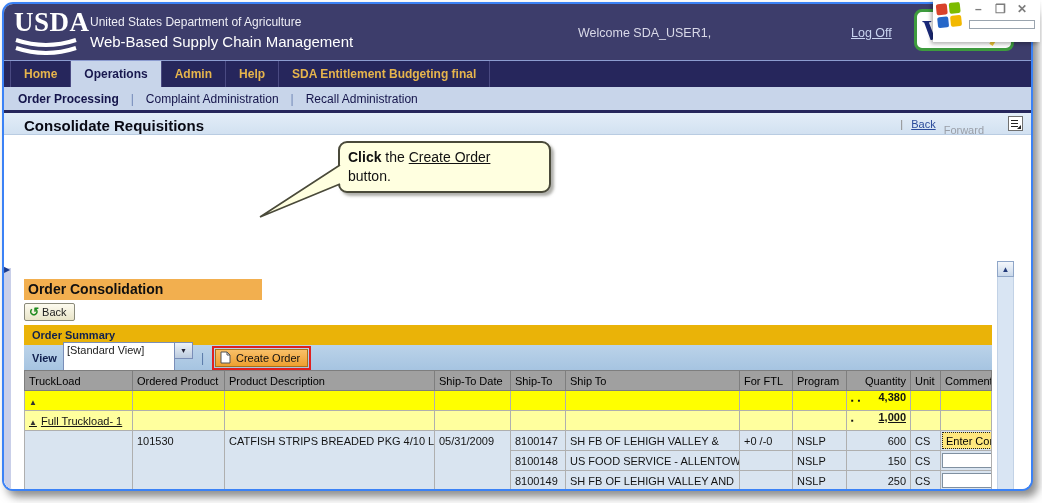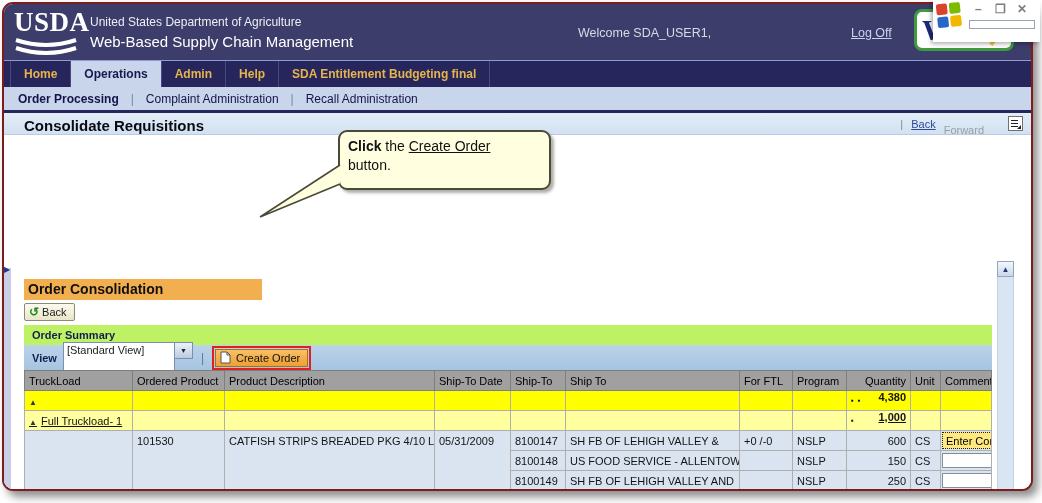--- a/index.html
+++ b/index.html
@@ -1,21 +1,21 @@
 <!DOCTYPE html>
 <html><head>
 <meta charset="utf-8">
 <style>
   * { margin:0; padding:0; box-sizing:border-box; }
   html,body { width:1042px; height:503px; background:#fff; font-family:"Liberation Sans", sans-serif; }
   .stage { position:relative; width:1042px; height:503px; overflow:hidden; background:#fff; }
 
   
   .window { position:absolute; left:2px; top:2px; width:1031px; height:489px;
-    border:2px solid #7f1d1d; border-radius:11px; background:#fff; overflow:hidden;
+    border:2px solid #3b82f6; border-radius:11px; background:#fff; overflow:hidden;
     box-shadow:5px 6px 8px rgba(50,50,50,0.55); }
 
   
   .hdr { position:absolute; left:0; top:0; width:100%; height:56px; background:#3D3D6B; }
   .usda { position:absolute; left:10px; top:3px; width:66px; height:50px; color:#fff; }
   .usda .txt { font-family:"Liberation Serif", serif; font-weight:bold; font-size:27px; letter-spacing:0.5px; line-height:30px; }
   .dept { position:absolute; left:86px; top:11px; font-size:12px; color:#EDEDF5; }
   .app  { position:absolute; left:86px; top:29px; font-size:15px; color:#FFFFFF; }
   .welcome { position:absolute; left:574px; top:22px; font-size:12.5px; color:#D9D9E8; }
   .logoff { position:absolute; left:847px; top:22px; font-size:12.5px; color:#C9D4F0; text-decoration:underline; cursor:pointer; }
@@ -73,21 +73,21 @@
   .lstrip { position:absolute; left:0; top:133px; width:7px; height:336px; background:#C9CFE9; }
   .lstrip .ar { position:absolute; left:0px; top:-3px; font-size:8px; color:#1B3A8A; }
 
   .pg-title { position:absolute; left:20px; top:144px; width:238px; height:21px; background:#F2AF4F;
     font-size:14px; font-weight:bold; color:#101010; line-height:21px; padding-left:4px; }
   .back-btn { position:absolute; left:20px; top:168px; height:18px; padding:0 7px 0 4px;
     background:linear-gradient(#FDFBEF,#E9E5C9); border:1px solid #8a8a7a; border-radius:2px;
     font-size:11px; color:#222; display:flex; align-items:center; gap:3px; cursor:pointer; font-family:inherit; }
   .back-btn .ic { color:#1F8B1F; font-weight:bold; font-size:12px; }
 
-  .summary { position:absolute; left:20px; top:190px; width:968px; height:20px; background:#bef264;
+  .summary { position:absolute; left:20px; top:190px; width:968px; height:20px; background:#eab308;
     font-size:11px; font-weight:bold; color:#10204E; line-height:20px; padding-left:8px; }
   .toolbar { position:absolute; left:20px; top:210px; width:968px; height:25px;
     background:linear-gradient(#BBD3E9,#A6C4E1); display:flex; align-items:center; padding-left:8px; gap:6px; }
   .view-lbl { font-size:11px; font-weight:bold; color:#10204E; }
   .dd { display:flex; cursor:pointer; }
   .dd-text { width:112px; height:31px; background:#fff; border:1px solid #7a8eb8; font-size:11px;
     color:#222; padding:1px 3px; white-space:nowrap; overflow:hidden; }
   .dd-btn { width:18px; height:17px; background:linear-gradient(#EDF2F9,#BCCBDE); border:1px solid #7a8eb8;
     border-left:none; font-size:7px; color:#223; display:flex; align-items:center; justify-content:center; }
   .tb-dv { color:#5878A8; font-size:12px; margin:0 2px; }
@@ -117,21 +117,21 @@
     font-size:11px; font-family:inherit; text-align:left; padding:0 3px; white-space:nowrap; overflow:hidden; cursor:pointer; }
   .cmt-in { display:block; width:70px; height:15px; border:1px solid #8090A0; font-size:11px; padding:0 2px; }
 
   
   .rsb { position:absolute; left:993px; top:126px; width:17px; height:350px; }
   .rsb .up { width:17px; height:16px; background:linear-gradient(#F4F7FB,#C9D8EA); border:1px solid #8FA6C8;
     font-size:8px; color:#223A7A; display:flex; align-items:center; justify-content:center; cursor:pointer; }
   .rsb .track { width:17px; height:334px; background:#D9E5F3; border-left:1px solid #C2D2E6; border-right:1px solid #C2D2E6; }
 
   
-  .callout { position:absolute; left:334px; top:126px; width:213px; height:60px; background:#FFFFE0;
+  .callout { position:absolute; left:334px; top:137px; width:213px; height:52px; background:#FFFFE0;
     border:2px solid #4A4A3A; border-radius:9px; box-shadow:3px 3px 3px rgba(110,110,100,0.55);
     padding:5px 8px; font-size:14px; color:#111; z-index:59; line-height:19px; }
   .callout b { font-weight:bold; }
   .callout u { text-decoration:underline; }
   .tailsvg { position:absolute; left:0; top:0; width:1027px; height:485px; pointer-events:none; z-index:60; }
 </style>
 </head>
 <body>
 
 <div class="stage">

